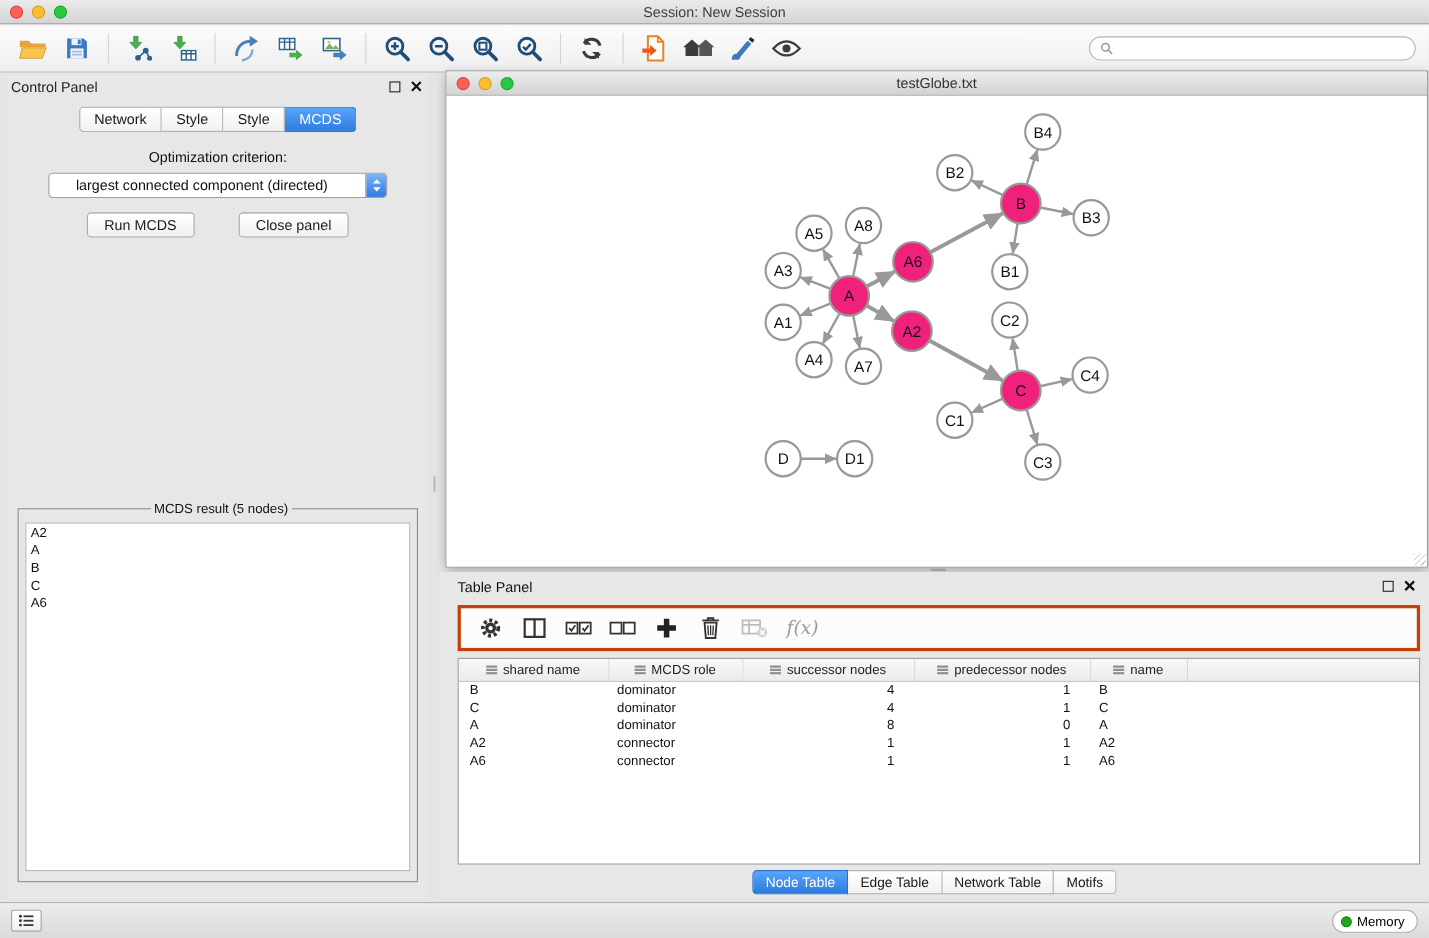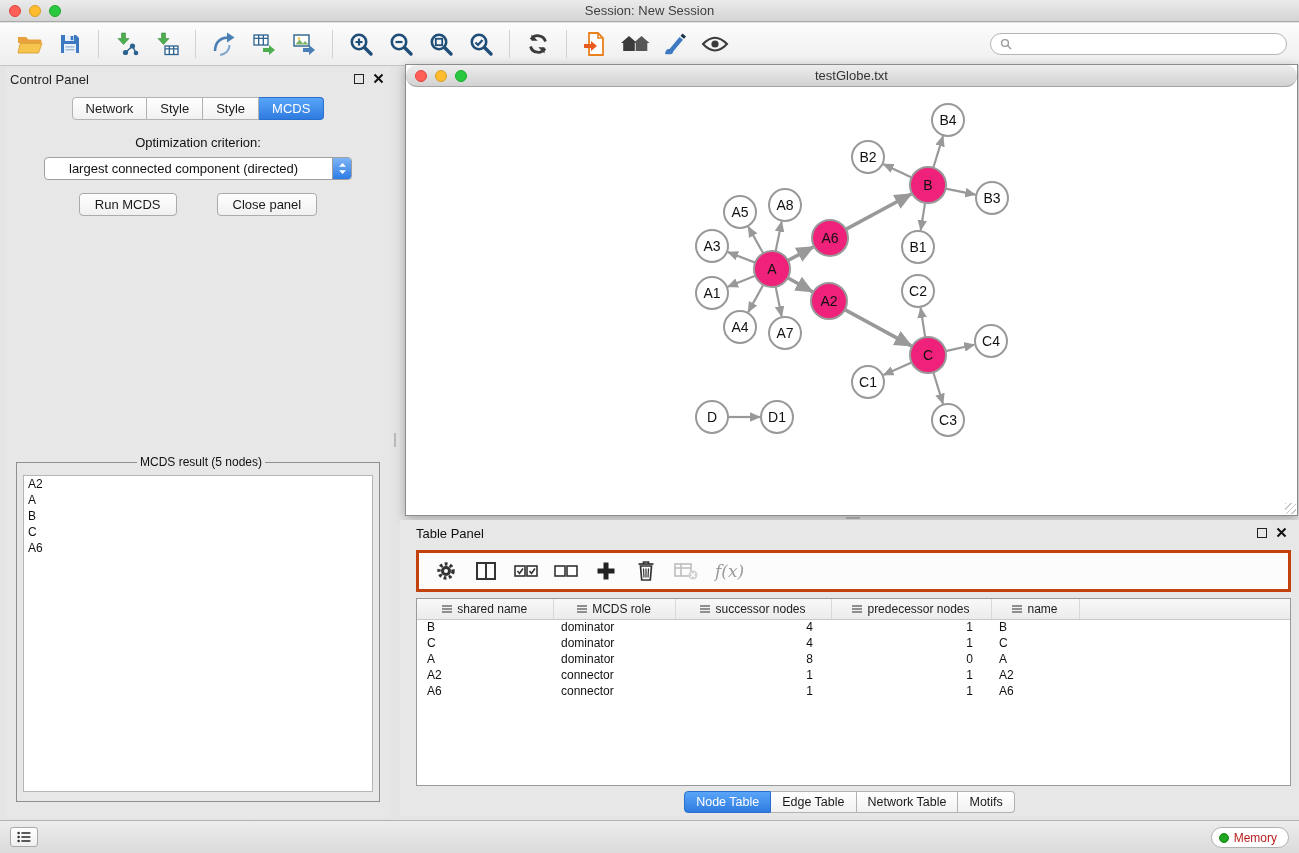--- a/index.html
+++ b/index.html
@@ -46,21 +46,21 @@
   .result-item{font-size:12px;line-height:16px;padding:0 4px;color:#111;}
 
   
   .v-splitter{position:absolute;left:390px;top:67px;width:10px;height:751px;}
   .h-splitter{position:absolute;left:400px;top:516px;width:899px;height:4px;}
   .h-splitter::after{content:"";position:absolute;left:446px;top:1px;width:14px;height:2px;background:#b9b9b9;}
   .v-splitter::after{content:"";position:absolute;top:366px;left:4px;width:2px;height:14px;background:#b9b9b9;}
 
   
   .network-window{position:absolute;left:405px;top:64px;width:893px;height:452px;background:#fff;border:1px solid #8c8c8c;box-shadow:0 3px 10px rgba(0,0,0,.28);}
-  .nw-titlebar{height:22px;background:linear-gradient(#ededed,#d2d2d2);border-bottom:1px solid #a5a5a5;position:relative;border-radius:11px;}
+  .nw-titlebar{height:22px;background:linear-gradient(#ededed,#d2d2d2);border-bottom:1px solid #a5a5a5;position:relative;}
   .nw-title{line-height:22px;text-align:center;font-size:13px;color:#333;}
   .nw-canvas{position:absolute;left:0;top:23px;background:#fff;}
   .nw-resize-grip{position:absolute;right:1px;bottom:1px;width:11px;height:11px;background:repeating-linear-gradient(135deg,#c7c7c7 0 1px,transparent 1px 4px);}
 
   
   .table-panel{position:absolute;left:400px;top:520px;width:899px;height:296px;background:#e7e7e7;}
   .tp-title{position:absolute;left:16px;top:6px;font-size:13px;}
   .tp-controls{position:absolute;right:12px;top:7px;display:flex;gap:9px;align-items:center;}
   .tp-toolbar{position:absolute;left:16px;right:8px;top:30px;height:42px;background:#fcfcfc;border:3px solid #c2410c;display:flex;align-items:center;padding:0 8px;gap:3px;}
   .tp-btn{background:none;border:0;height:38px;min-width:37px;display:flex;align-items:center;justify-content:center;}
@@ -77,21 +77,21 @@
   .node-table td{font-size:12px;height:16px;padding:0 8px;color:#111;white-space:nowrap;overflow:hidden;}
   .node-table td:first-child{padding-left:10px;}
   .node-table td.num{text-align:right;padding-right:18px;}
   .sort-ico{display:inline-block;width:10px;height:9px;position:relative;margin-right:5px;vertical-align:-1px;}
   .sort-ico::before{content:"";position:absolute;left:0;top:0;width:10px;height:2px;background:#8f8f8f;box-shadow:0 3px 0 #8f8f8f,0 6px 0 #8f8f8f;}
   .tp-tabs{position:absolute;left:0;right:0;top:271px;display:flex;justify-content:center;}
 
   
   .status-bar{position:absolute;left:0;right:0;bottom:0;height:33px;background:linear-gradient(#ececec,#dbdbdb);border-top:1px solid #b3b3b3;}
   .sb-menu-btn{position:absolute;left:10px;top:6px;width:28px;height:20px;border:1px solid #a8a8a8;border-radius:3px;background:linear-gradient(#ffffff,#efefef);display:flex;align-items:center;justify-content:center;}
-  .memory-btn{position:absolute;right:10px;top:6px;height:21px;border:1px solid #b0b0b0;border-radius:11px;background:#fff;display:flex;align-items:center;gap:5px;padding:0 11px 0 7px;font-size:12px;color:#b91c1c;}
+  .memory-btn{position:absolute;right:10px;top:6px;height:21px;border:1px solid #b0b0b0;border-radius:11px;background:#fff;display:flex;align-items:center;gap:5px;padding:0 11px 0 7px;font-size:12px;color:#000000;}
   .memory-dot{width:10px;height:10px;border-radius:50%;background:#1fa51f;border:1px solid #158515;}
 </style>
 </head>
 <body>
 
 <div class="app-titlebar">
   <span class="traffic">
     <span class="light red"></span>
     <span class="light yellow"></span>
     <span class="light green"></span>

